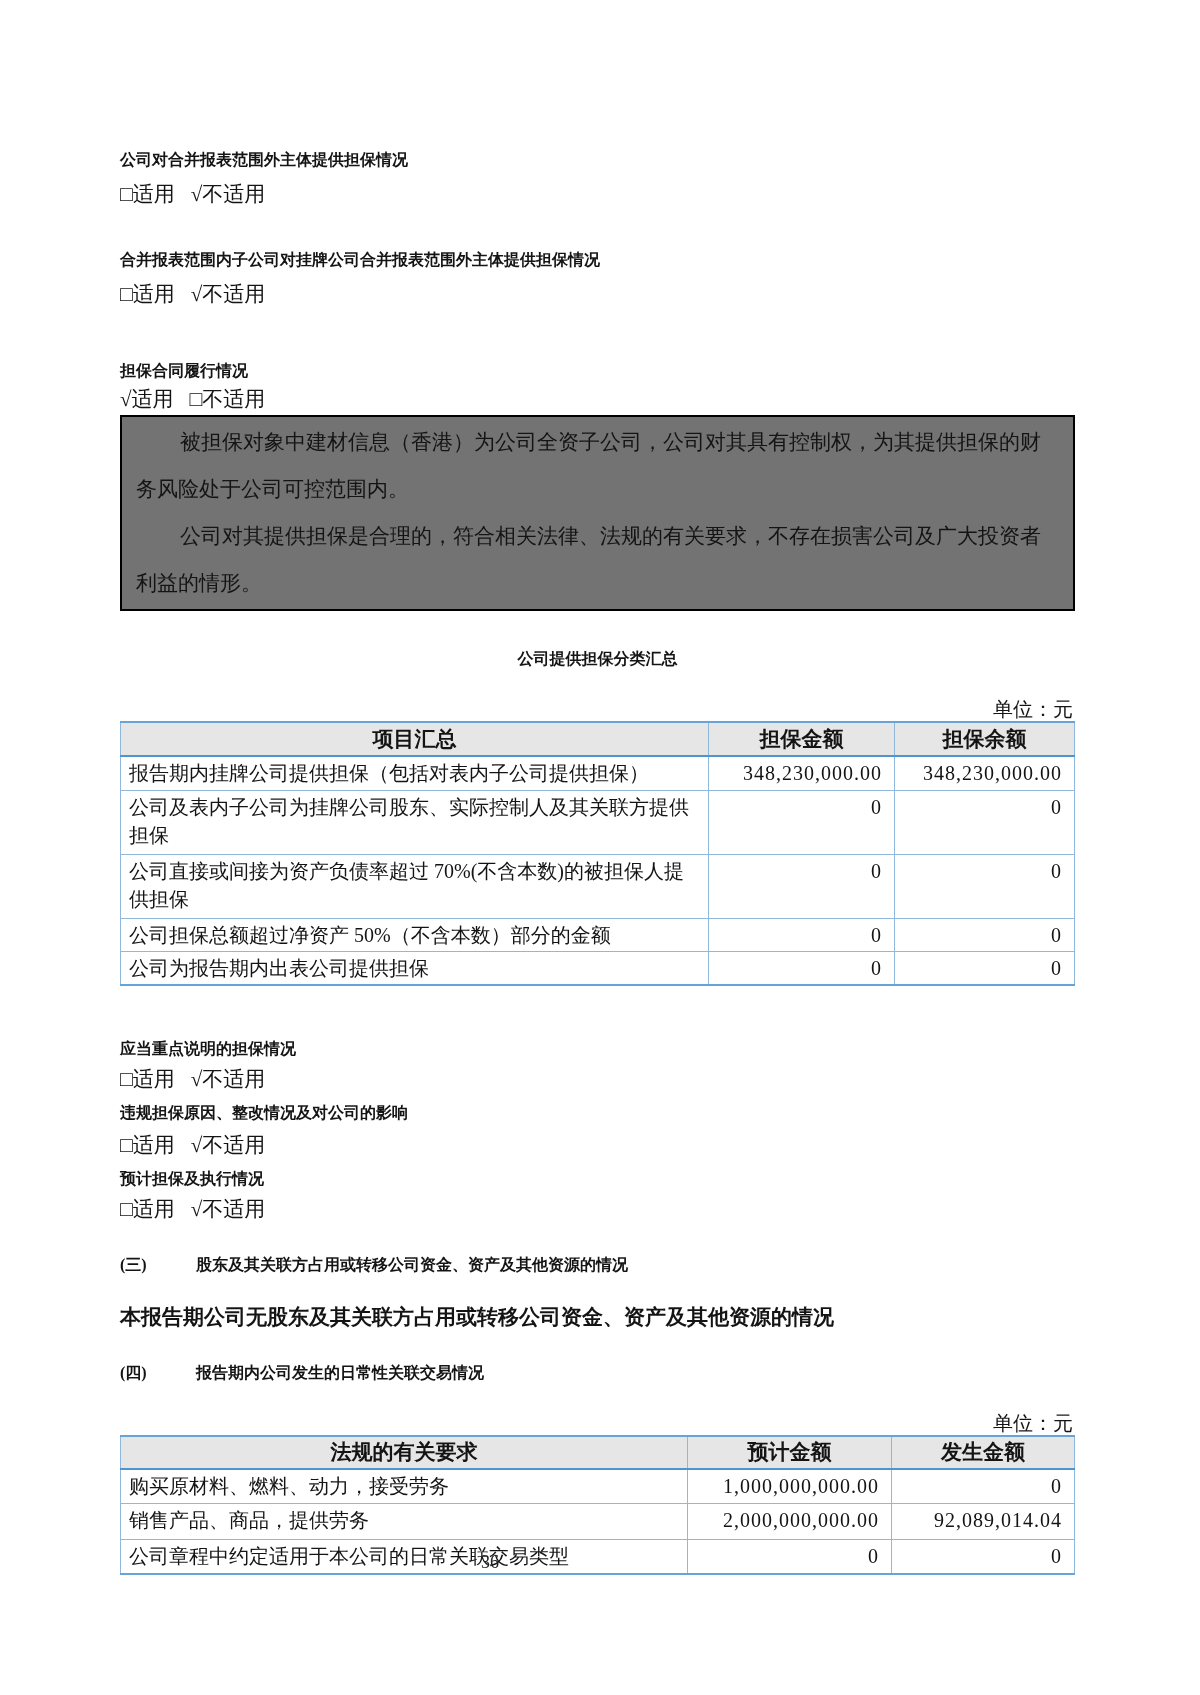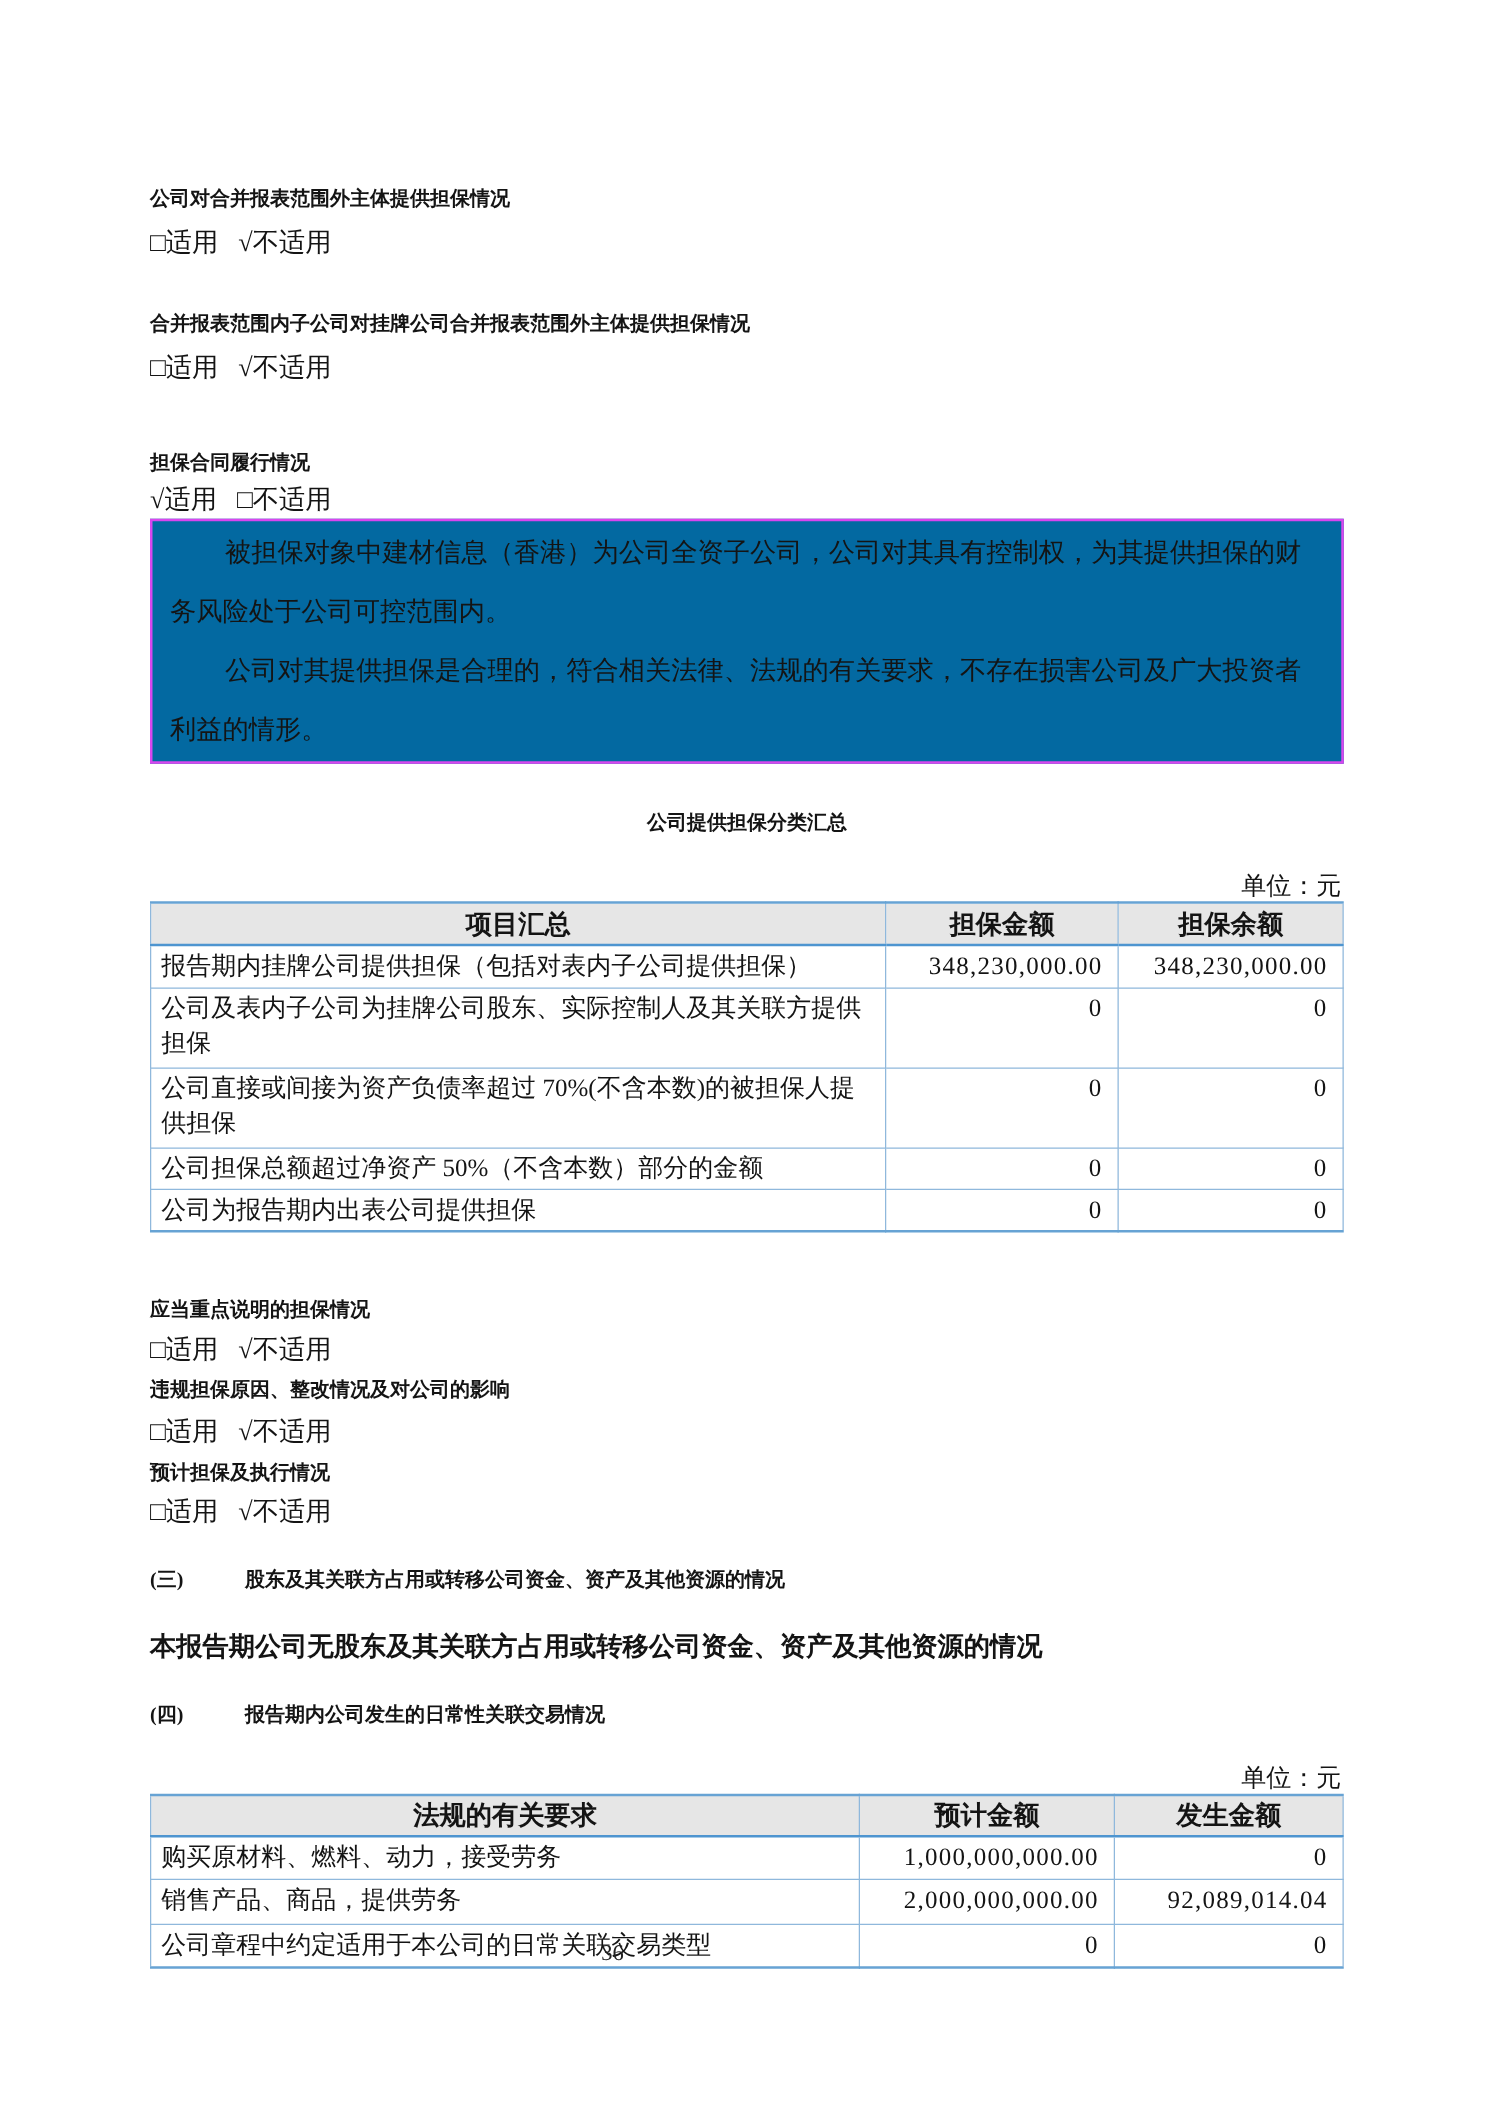--- a/index.html
+++ b/index.html
@@ -9,21 +9,21 @@
     font-family:"Liberation Serif","DejaVu Serif",serif; color:#141414; overflow:hidden;
   }
   .content { position:absolute; left:120px; top:146px; width:955px; }
   .h  { font-weight:bold; font-size:16px; line-height:28px; }
   .cb { font-size:21px; line-height:28px; margin-top:6px; }
   .cb .gap { margin-left:16px; }
   .mt38 { margin-top:38px; } .mt34 { margin-top:34px;text-align:center; } .mt32 { margin-top:49px; }
   .mt28 { margin-top:28px; } .mt24 { margin-top:24px; } .mt6 { margin-top:6px; }
   .mt4 { margin-top:4px; } .mt2 { margin-top:2px; } .mt0 { margin-top:0; }
   .note {
-    margin-top:2px; border:2px solid #d946ef; background:#0369a1;
+    margin-top:2px; border:2px solid #000000; background:#737373;
     padding:2px 14px; font-size:21px; line-height:47px;
   }
   .note p { text-indent:2.1em; }
   .unit { font-size:20px; line-height:24px; text-align:right; padding-right:2px;margin-top:24px; }
   table.t { border-collapse:collapse; table-layout:fixed; width:955px; margin-top:0;
             border-top:2px solid #67a3d4; border-bottom:2px solid #67a3d4; }
   table.t th, table.t td { border:1px solid #8fb8dc; overflow:hidden; }
   table.t th {
     background:#e6e6e6; font-weight:bold; font-size:21px; text-align:center;
     vertical-align:middle; border-bottom:2px solid #4e95d0;

